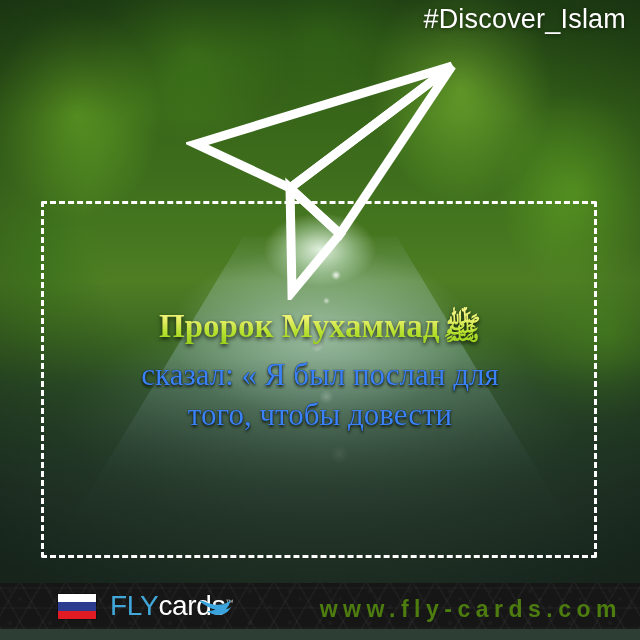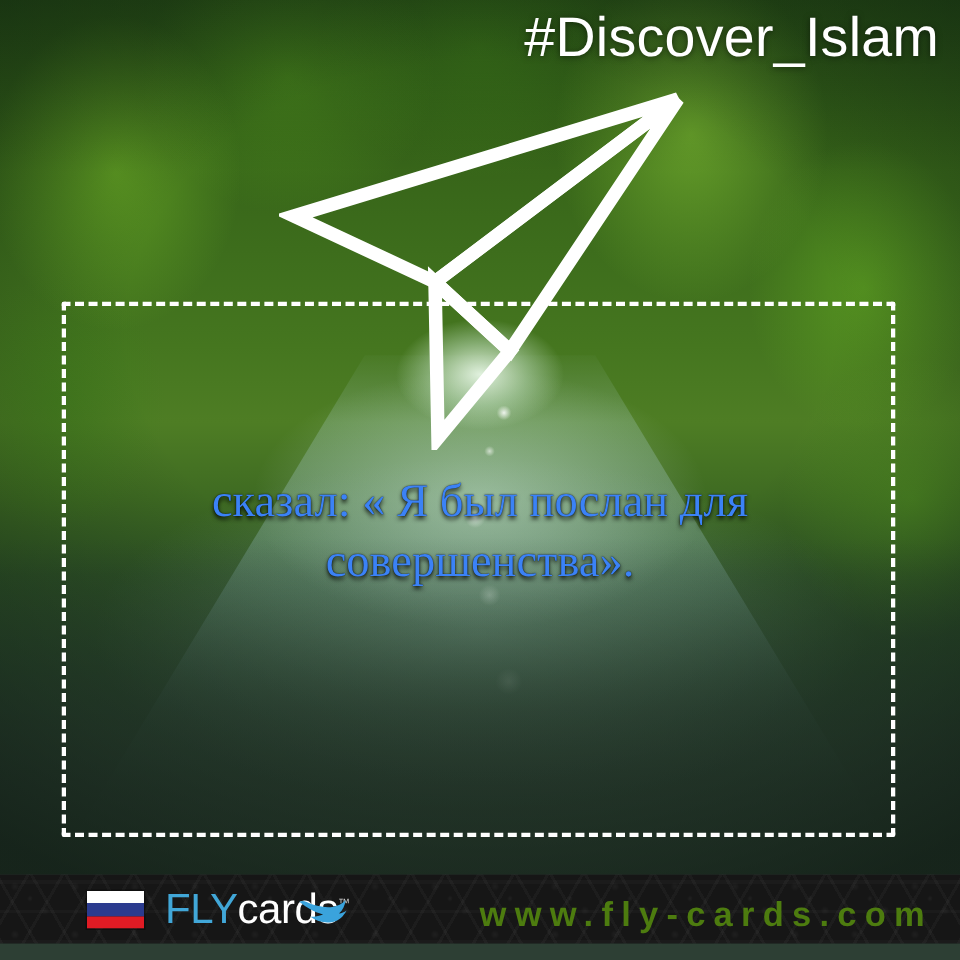--- a/index.html
+++ b/index.html
@@ -77,21 +77,21 @@
       linear-gradient(180deg, rgba(12,30,16,.30) 0%, rgba(12,30,16,0) 18%),
       linear-gradient(180deg, rgba(40,58,46,0) 56%, rgba(44,62,50,.62) 74%, rgba(45,62,51,.88) 88%, rgba(46,63,52,.95) 100%);
   }
 
   
   .hashtag {
     position: absolute;
     top: 4px;
     right: 14px;
     color: #ffffff;
-    font-size: 37px;
+    font-size: 27px;
     font-weight: 400;
     letter-spacing: .2px;
     text-shadow: 0 1px 4px rgba(0,0,0,.5);
     white-space: nowrap;
   }
 
   
   .plane {
     position: absolute;
     left: 186px;
@@ -242,23 +242,26 @@
     <g fill="none" stroke="#ffffff" stroke-width="9" stroke-linejoin="miter" stroke-linecap="butt">
       <path d="M10 92 L266 14 L104 136 Z"></path>
       <path d="M104 136 L266 14 L154 182 Z"></path>
       <path d="M104 136 L154 182 L106 240 Z"></path>
     </g>
   </svg>
 
   <div class="dashed-frame"></div>
 
   <div class="quote-block">
+    <div class="quote-title">
+      <span>Пророк Мухаммад</span><span class="salawat">ﷺ</span>
+    </div>
     <div class="quote-body">
       <span>сказал: « Я был послан для</span>
-      <span>совершенства».</span>
+      <span>того, чтобы довести</span>
     </div>
   </div>
 
   <div class="footer-strip-bottom"></div>
 
   <div class="footer">
     <div class="flag">
       <i class="w"></i>
         <i class="b"></i>
         <i class="r"></i>

